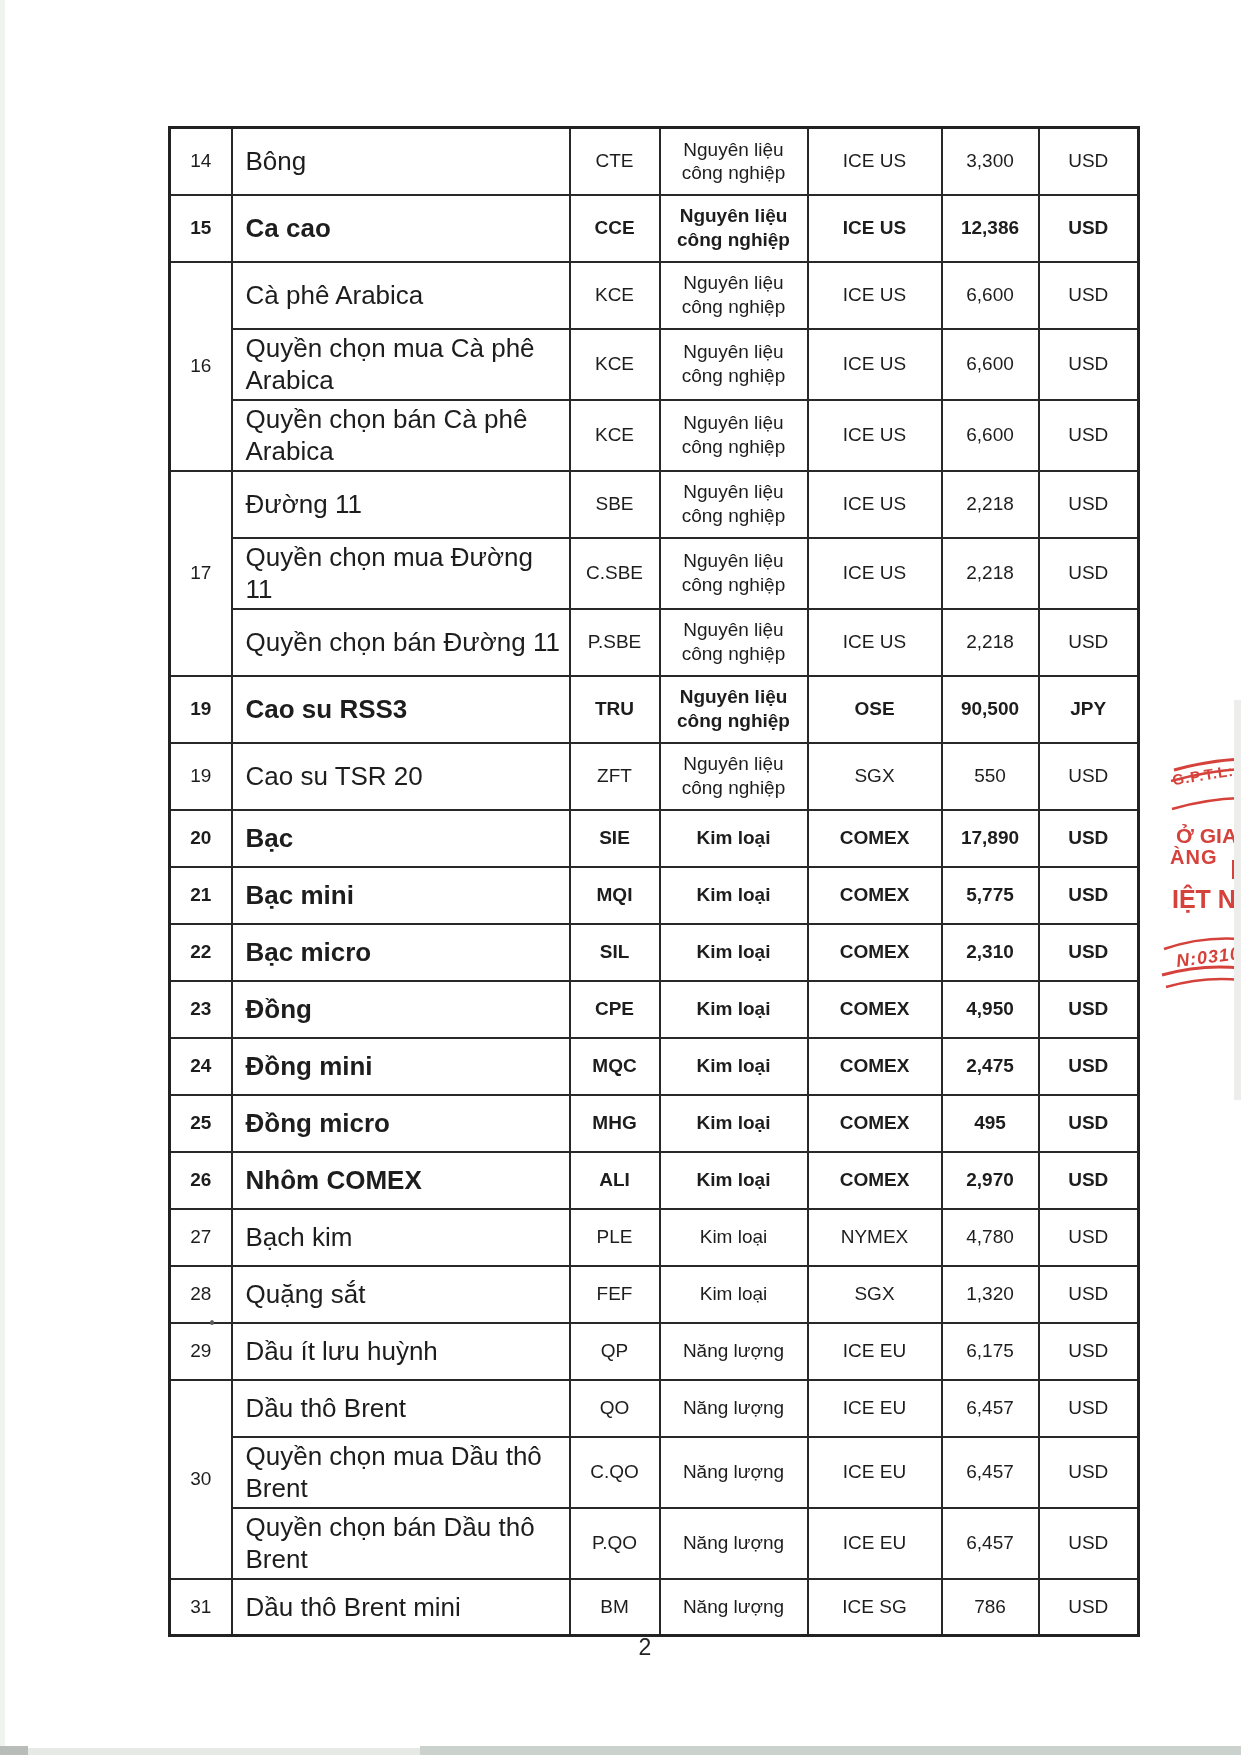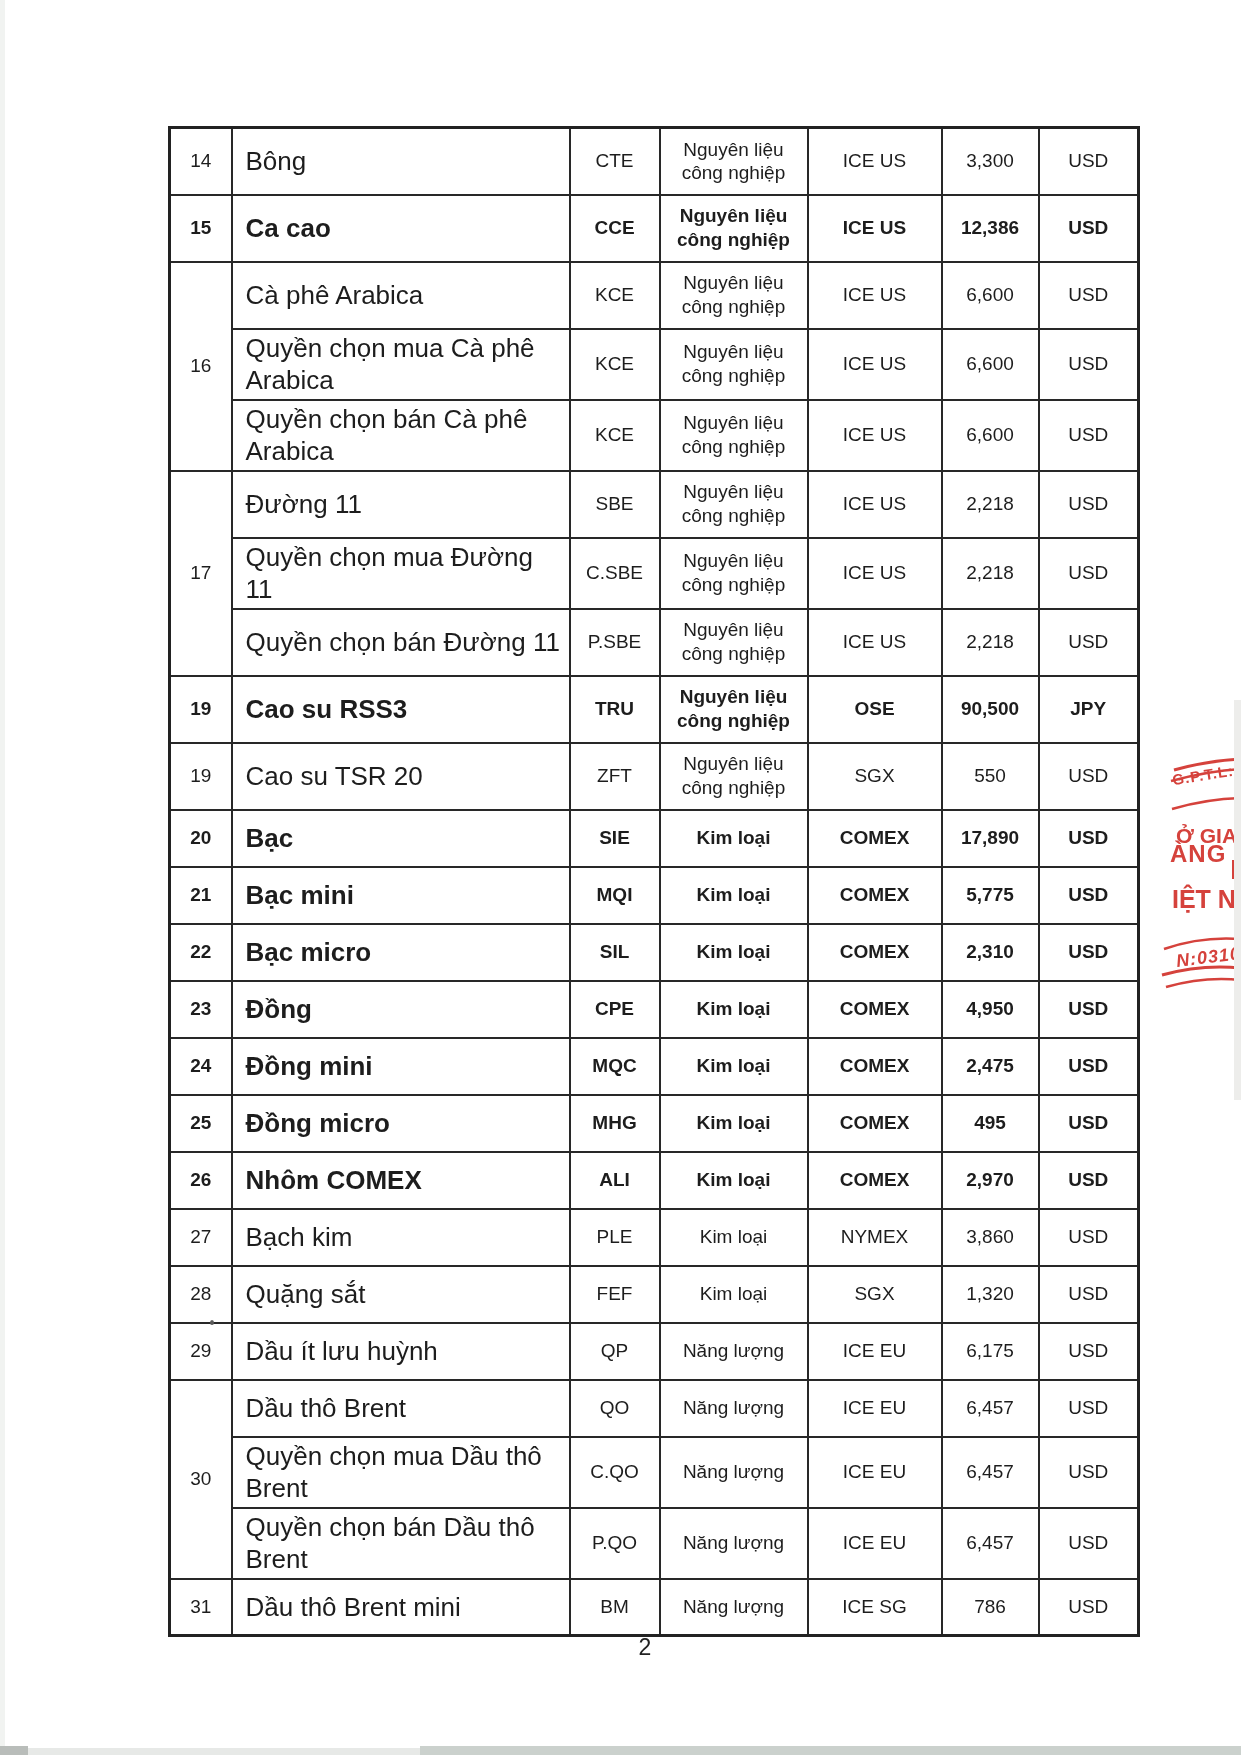--- a/index.html
+++ b/index.html
@@ -41,21 +41,21 @@
     position:absolute;left:1146px;top:742px;width:95px;height:252px;
     overflow:hidden;pointer-events:none;
   }
   .stamp svg{position:absolute;left:0;top:0;}
   .stamp .s-txt{
     position:absolute;color:#d5423c;white-space:nowrap;
     font-family:"Liberation Sans","DejaVu Sans",sans-serif;
   }
   .st-1{left:26px;top:24px;font-size:15px;font-weight:700;transform:rotate(-9deg);letter-spacing:1px;}
   .st-2{left:30px;top:82px;font-size:21px;font-weight:700;}
-  .st-3{left:24px;top:98px;font-size:24px;font-weight:700;letter-spacing:1px;}
+  .st-3{left:24px;top:104px;font-size:20px;font-weight:700;letter-spacing:1px;}
   .st-3bar{position:absolute;left:86px;top:118px;width:4px;height:19px;background:#d5423c;}
   .st-4{left:26px;top:143px;font-size:25px;font-weight:700;font-family:"Liberation Serif","DejaVu Serif",serif;text-align:center;}
   .st-5{left:30px;top:205px;font-size:18px;font-style:italic;font-weight:700;transform:rotate(-7deg);letter-spacing:1px;}
   
   .edge-left{position:absolute;left:0;top:0;width:5px;height:1755px;background:#f1f3f1;}
   .edge-right{position:absolute;left:1234px;top:700px;width:7px;height:400px;background:#ededeb;}
   .strip-bottom{position:absolute;left:420px;top:1746px;width:821px;height:9px;background:#cbd1cd;}
   .strip-bottom-light{position:absolute;left:28px;top:1748px;width:392px;height:7px;background:#e7e9e7;}
   .corner-block{position:absolute;left:0;top:1746px;width:28px;height:9px;background:#b9bdba;}
   .dot-27{position:absolute;left:210px;top:1320px;width:4px;height:5px;background:#5a5a5a;border-radius:50%;}
@@ -222,21 +222,21 @@
         <td class="c-exch">COMEX</td>
         <td class="c-val">2,970</td>
         <td class="c-cur">USD</td>
       </tr>
       <tr class="short">
         <td rowspan="1">27</td>
         <td class="c-name">Bạch kim</td>
         <td class="c-code">PLE</td>
         <td class="c-cat">Kim loại</td>
         <td class="c-exch">NYMEX</td>
-        <td class="c-val">3,860</td>
+        <td class="c-val">4,780</td>
         <td class="c-cur">USD</td>
       </tr>
       <tr class="short">
         <td rowspan="1">28</td>
         <td class="c-name">Quặng sắt</td>
         <td class="c-code">FEF</td>
         <td class="c-cat">Kim loại</td>
         <td class="c-exch">SGX</td>
         <td class="c-val">1,320</td>
         <td class="c-cur">USD</td>

